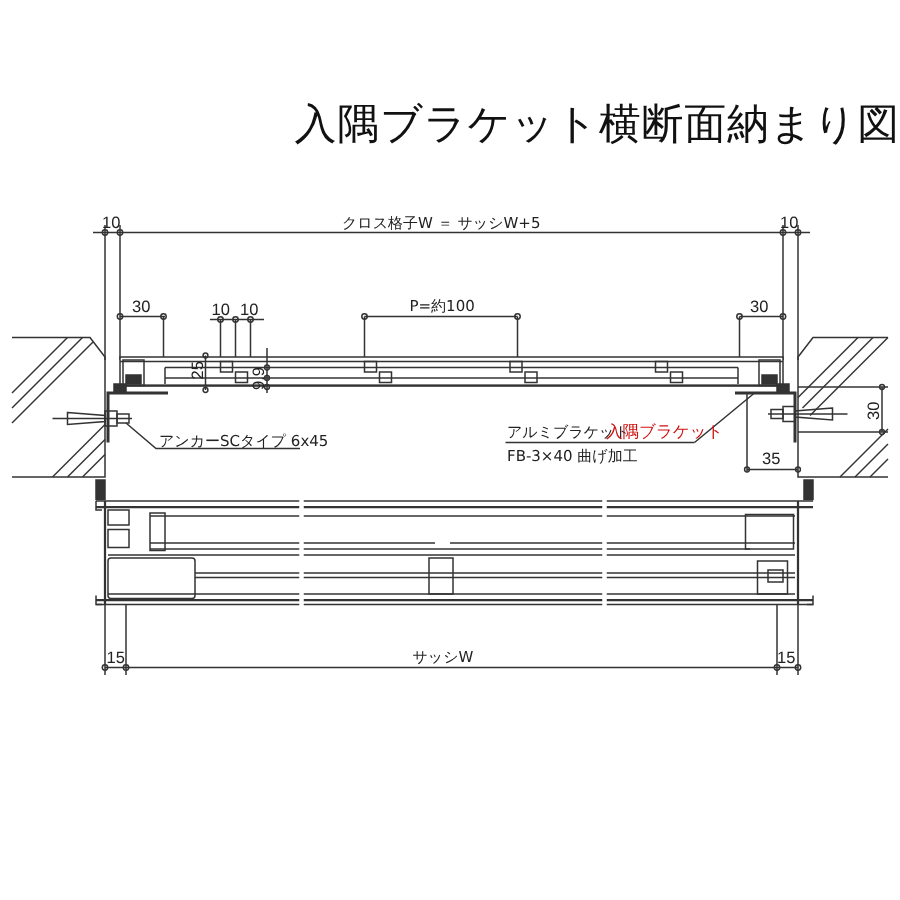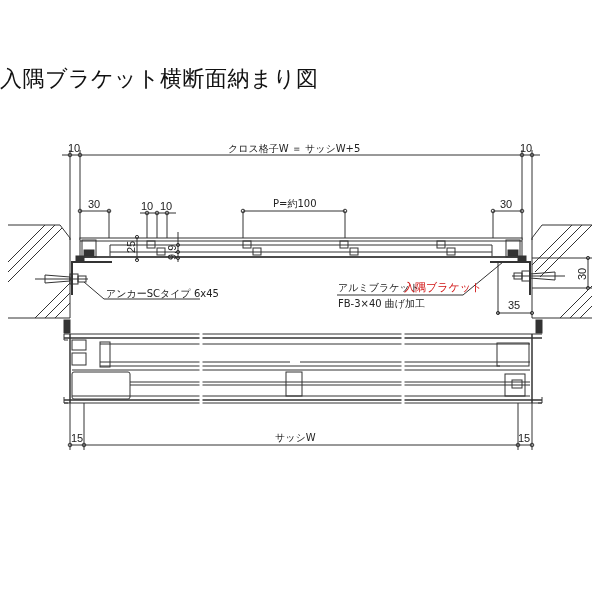--- a/index.html
+++ b/index.html
@@ -1,17 +1,17 @@
 <!DOCTYPE html>
 <html><head>
 <meta charset="utf-8">
 <style>
   html, body { margin: 0; padding: 0; background: #ffffff; }
   body { width: 600px; height: 600px; position: relative; overflow: hidden; font-family: "DejaVu Sans", sans-serif; }
-  .title { position: absolute; top: 64px; left: 0; width: 600px; text-align: left; font-size: 22px; color: #111; letter-spacing: 0.5px; }
+  .title { position: absolute; top: 64px; left: 0; width: 600px; text-align: right; font-size: 28px; color: #111; letter-spacing: 0.5px; }
   svg { position: absolute; left: 0; top: 0; }
   .dim { font-family: "Liberation Sans", sans-serif; font-size: 11px; fill: #222; }
   .lbl { font-family: "DejaVu Sans", sans-serif; font-size: 10px; fill: #222; }
   .red { font-family: "DejaVu Sans", sans-serif; font-size: 11px; fill: #d01010; }
 </style>
 </head>
 <body>
 
 <div class="title">入隅ブラケット横断面納まり図</div>
 

